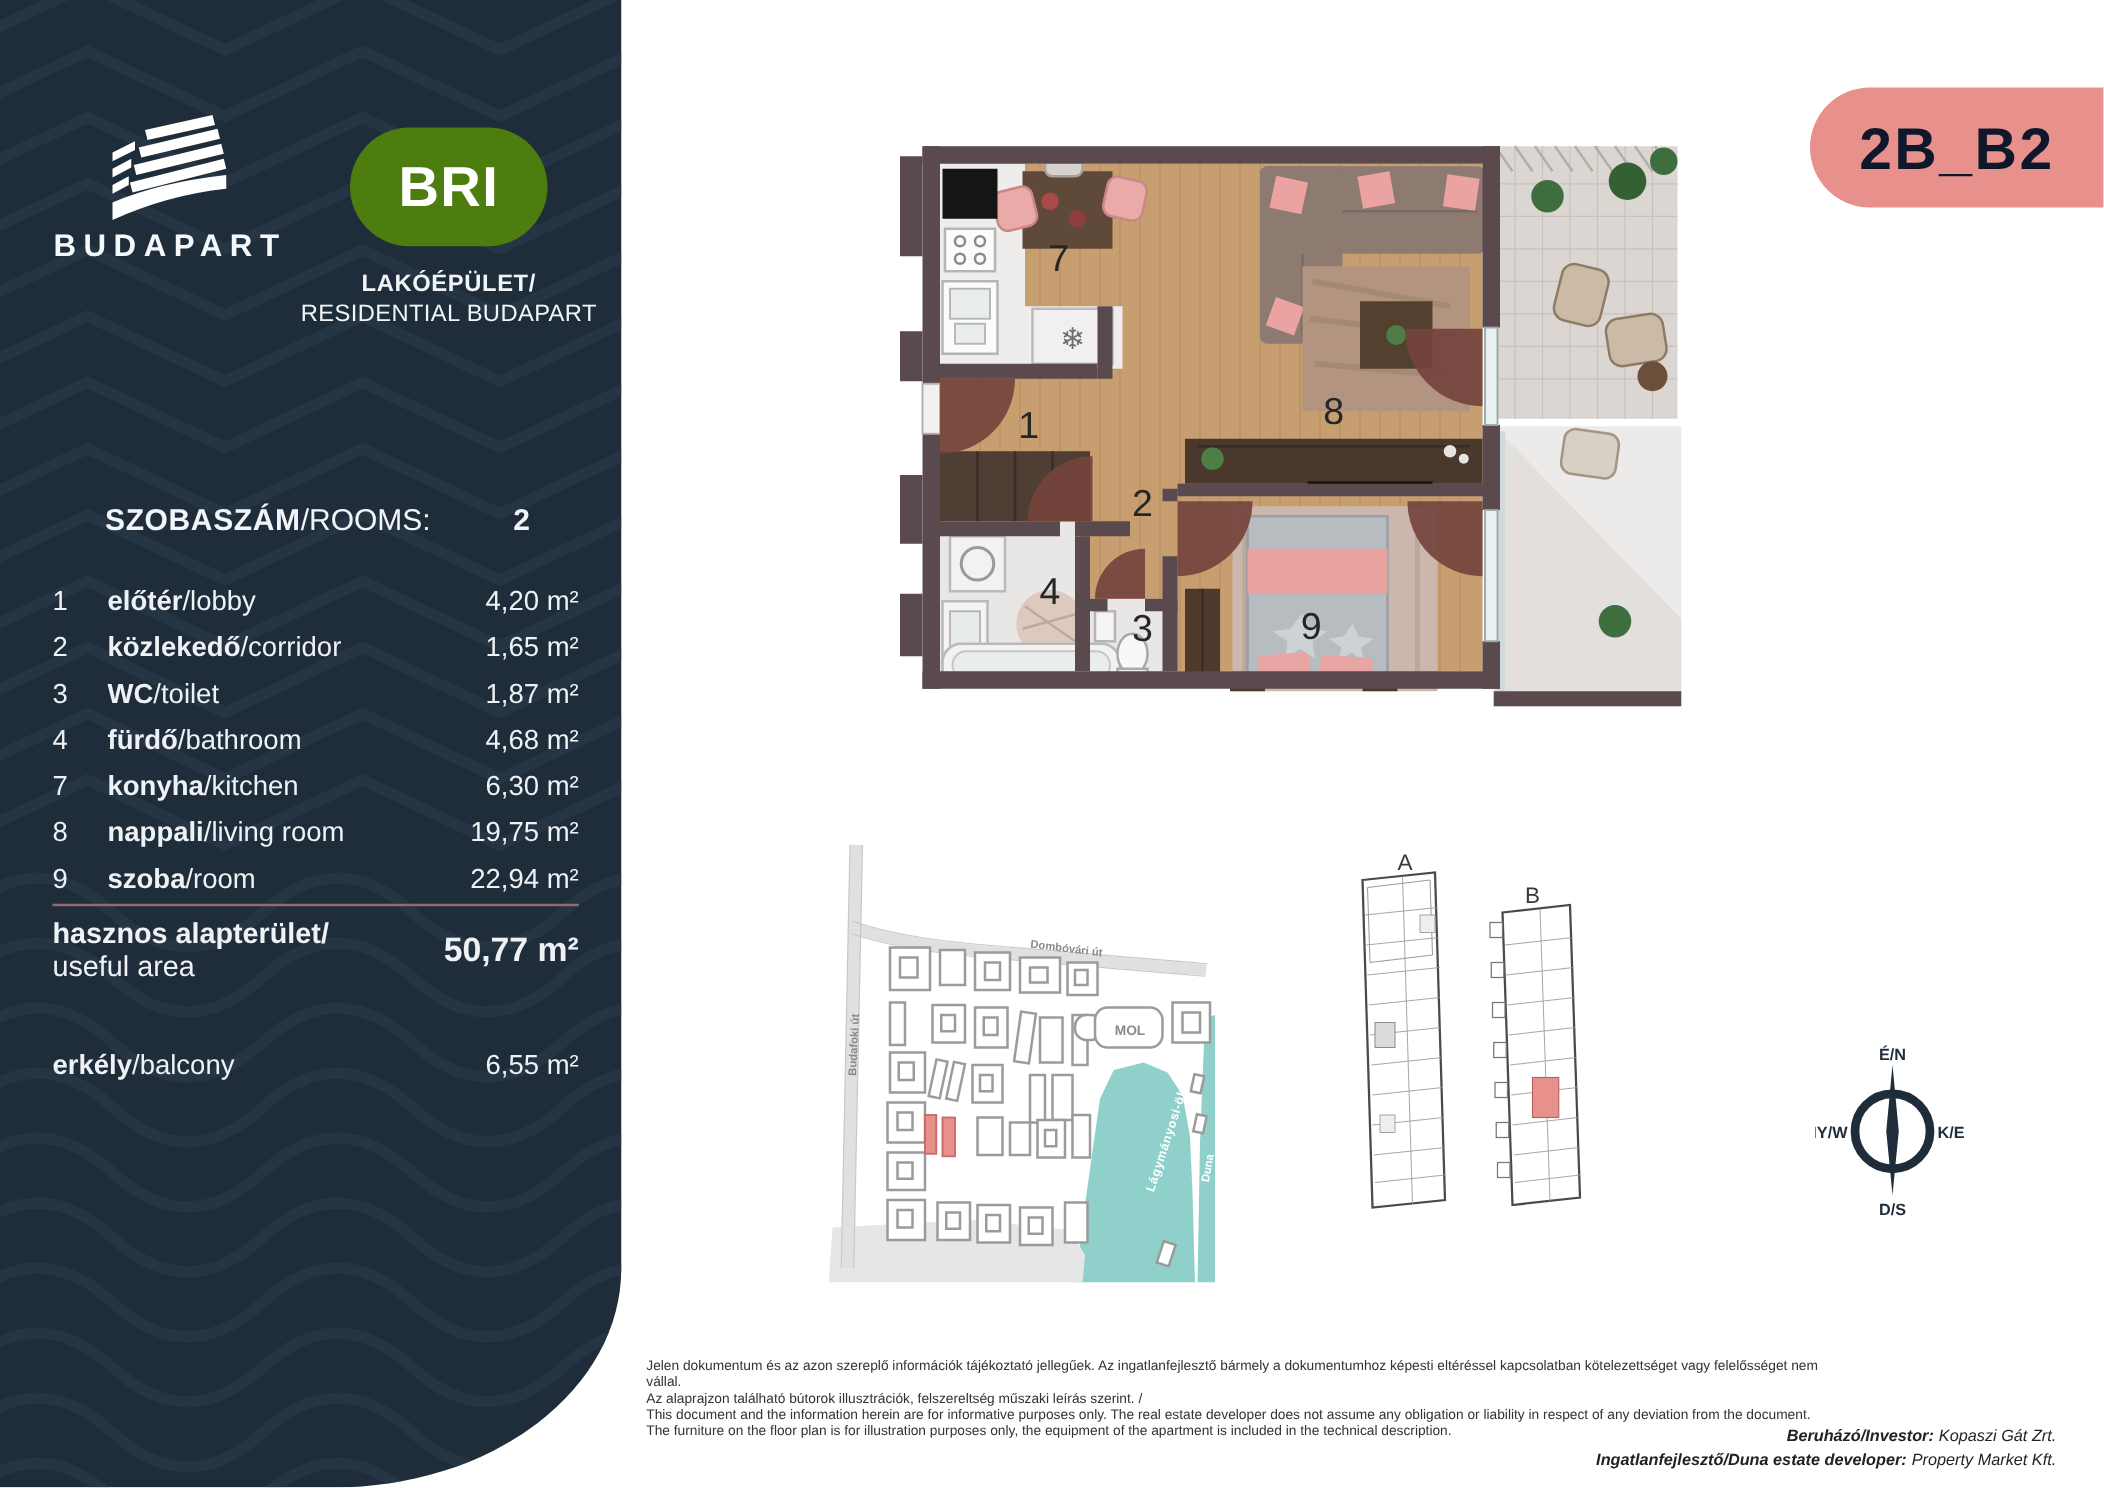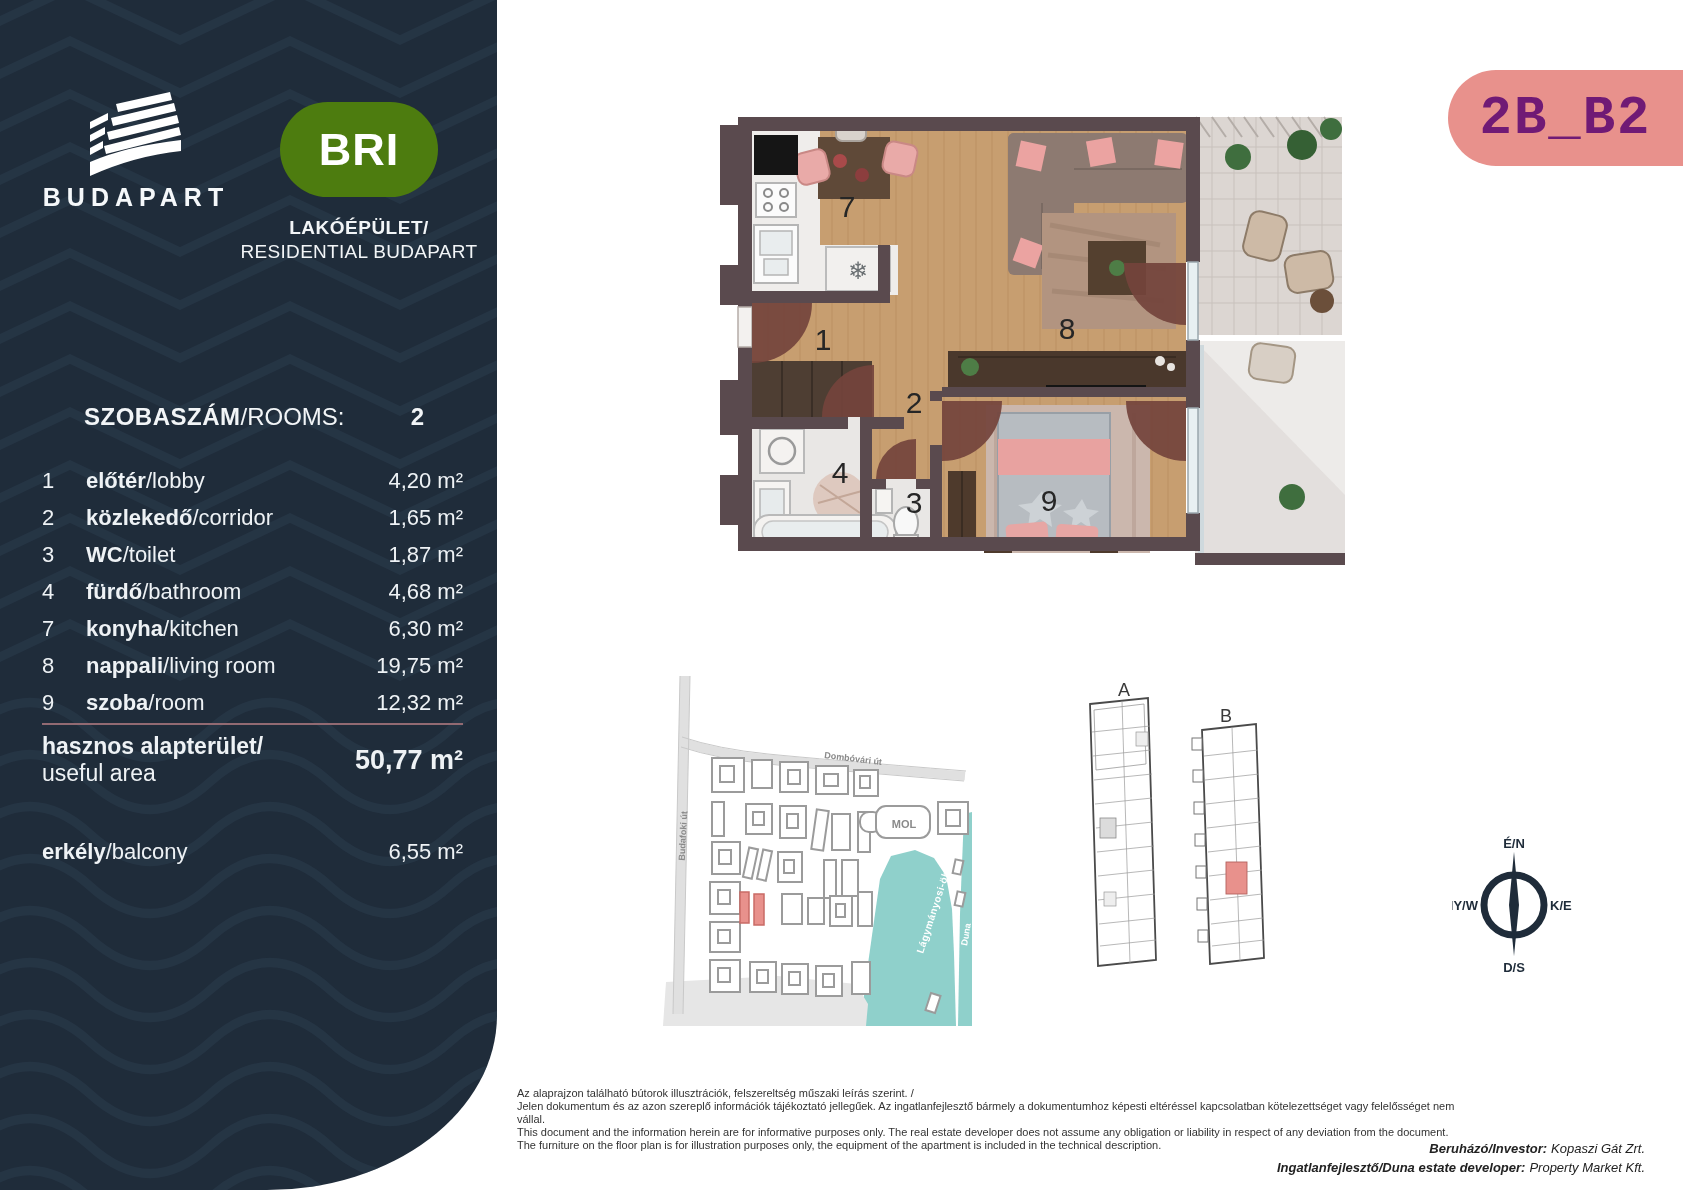--- a/index.html
+++ b/index.html
@@ -39,21 +39,21 @@
   .total .lbl .l1{font-weight:700;font-size:23px;}
   .total .lbl .l2{font-weight:400;font-size:23px;}
   .total .val{font-weight:700;font-size:27px;}
   .balc{position:absolute;left:42px;top:795px;width:421px;display:flex;color:#eef2f5;font-size:22px;margin-top:44px;}
   .balc .name{flex:1;}
   .balc .name b{font-weight:700;}
 
   
   .unit-badge{position:absolute;left:1448px;top:70px;width:235px;height:96px;
               border-radius:48px 0 0 48px;background:#e8918c;display:flex;align-items:center;
-              justify-content:center;color:#701a75;font-size:54px;font-weight:700;letter-spacing:2px;font-family:Liberation Mono, monospace;}
+              justify-content:center;color:#0f172a;font-size:47px;font-weight:700;letter-spacing:2px;}
   svg text{font-family:"Liberation Sans",sans-serif;}
   .disclaimer{position:absolute;left:517px;top:1087px;width:960px;color:#333;font-size:11px;line-height:13px;}
   .footer{position:absolute;right:38px;top:1139px;text-align:right;color:#222;font-size:13px;
           line-height:19px;font-style:italic;}
   .footer b{font-weight:700;text-align:right;}
   .footer span{margin-left:4px;}
 </style>
 </head>
 <body>
 
@@ -141,21 +141,21 @@
         <span class="val">6,30 m²</span>
       </div>
       <div class="room-row">
         <span class="num">8</span>
         <span class="name"><b>nappali</b><span>/living room</span></span>
         <span class="val">19,75 m²</span>
       </div>
       <div class="room-row">
         <span class="num">9</span>
         <span class="name"><b>szoba</b><span>/room</span></span>
-        <span class="val">12,32 m²</span>
+        <span class="val">22,94 m²</span>
       </div>
     </div>
 
     <div class="divider"></div>
 
     <div class="total">
       <div class="lbl">
         <div class="l1">hasznos alapterület/</div>
         <div class="l2">useful area</div>
       </div>
@@ -466,22 +466,22 @@
     <polygon points="62,16 67,69 62,120 57,69" fill="#1f2c3a"></polygon>
     <g font-size="13" font-weight="700" fill="#1f2c3a">
       <text x="62" y="12" text-anchor="middle">É/N</text>
       <text x="26" y="74" text-anchor="end">NY/W</text>
       <text x="98" y="74">K/E</text>
       <text x="62" y="136" text-anchor="middle">D/S</text>
     </g>
   </svg>
 
   <div class="disclaimer">
+    <div>Jelen dokumentum és az azon szereplő információk tájékoztató jellegűek. Az ingatlanfejlesztő bármely a dokumentumhoz képesti eltéréssel kapcsolatban kötelezettséget vagy felelősséget nem vállal.</div>
     <div>Az alaprajzon található bútorok illusztrációk, felszereltség műszaki leírás szerint. /</div>
-    <div>Jelen dokumentum és az azon szereplő információk tájékoztató jellegűek. Az ingatlanfejlesztő bármely a dokumentumhoz képesti eltéréssel kapcsolatban kötelezettséget vagy felelősséget nem vállal.</div>
     <div>This document and the information herein are for informative purposes only. The real estate developer does not assume any obligation or liability in respect of any deviation from the document.</div>
     <div>The furniture on the floor plan is for illustration purposes only, the equipment of the apartment is included in the technical description.</div>
   </div>
 
   <div class="footer">
     <div><b>Beruházó/Investor:</b><span>Kopaszi Gát Zrt.</span></div>
     <div><b>Ingatlanfejlesztő/Duna estate developer:</b><span>Property Market Kft.</span></div>
   </div>
 
 </div>

